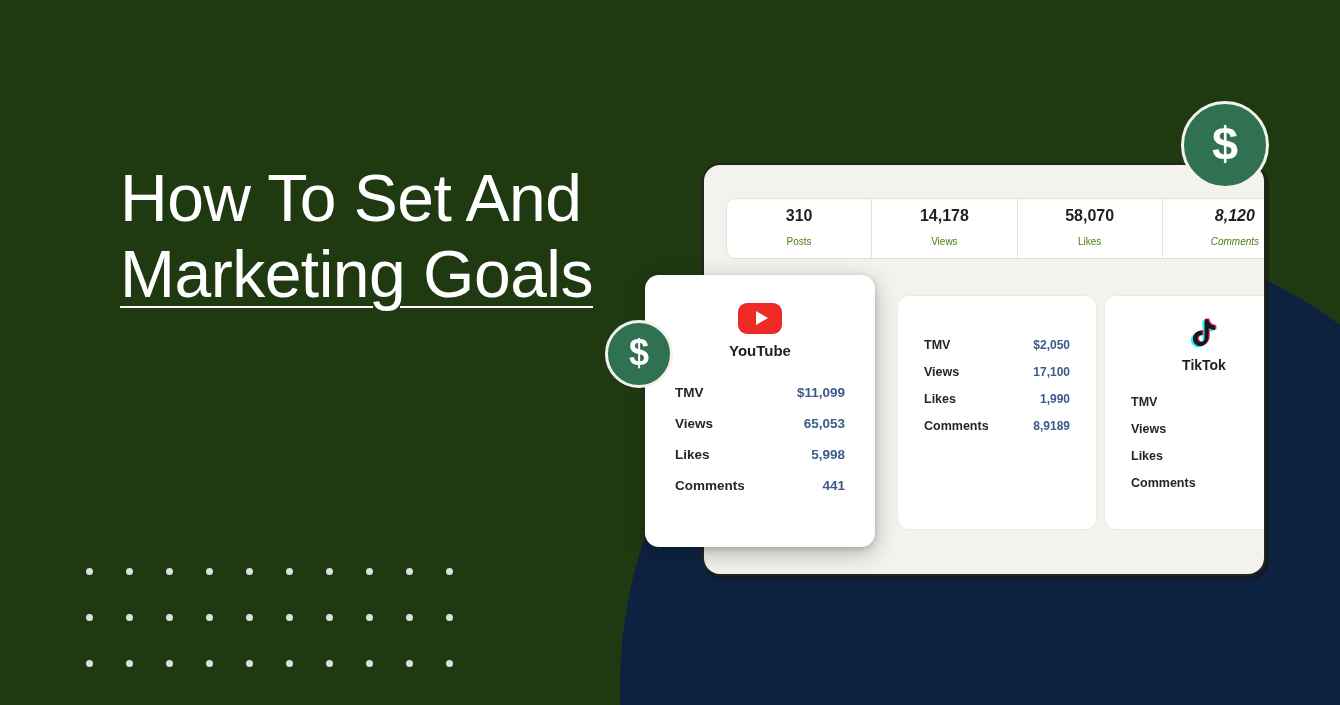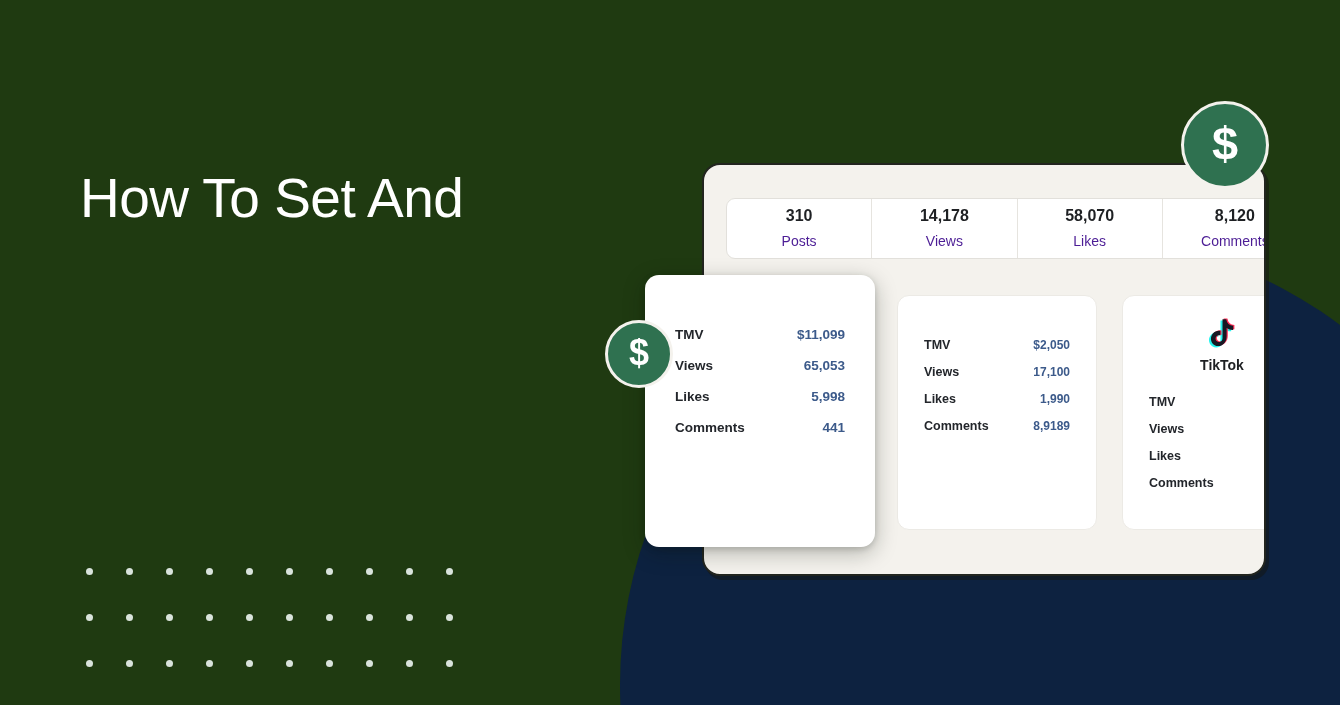--- a/index.html
+++ b/index.html
@@ -30,25 +30,26 @@
   
   #headline {
     position: absolute;
     left: 80px;
     top: 160px;
     z-index: 5;
     width: 560px;
   }
   #headline .hl-line {
     color: #ffffff;
-    font-size: 55px;
+    font-size: 66px;
     line-height: 76px;
     font-weight: 400;
     letter-spacing: -0.5px;
     white-space: nowrap;
+    margin-left: 40px;
   }
   #headline .hl-line.underlined {
     text-decoration: underline;
     text-decoration-thickness: 2px;
     text-underline-offset: 9px;
   }
 
   
   #dot-grid {
     position: absolute;
@@ -96,49 +97,49 @@
   }
   #stats-bar .stat-cell {
     flex: 1;
     display: flex;
     flex-direction: column;
     align-items: center;
     justify-content: center;
     border-right: 1px solid #e6e4df;
     box-sizing: border-box;
   }
-  #stats-bar .stat-cell:last-child { border-right: none; }
+  #stats-bar .stat-cell:last-child { border-right: none; font-style: italic; }
   #stats-bar .stat-value {
     font-size: 16px;
     font-weight: bold;
     color: #1e2023;
     line-height: 19px;
   }
   #stats-bar .stat-label {
-    font-size: 14px;
-    color: #4c1d95;
+    font-size: 10px;
+    color: #4d7c0f;
     line-height: 19px;
     margin-top: 7px;
   }
 
   
   .platform-card {
     position: absolute;
     background: #ffffff;
     border-radius: 12px;
     box-sizing: border-box;
   }
   .platform-card.inset {
     border: 1px solid #eceae5;
     top: 130px;
     height: 235px;
     padding: 20px 26px 0 26px;
   }
   #card-instagram { left: 193px; width: 200px; }
-  #card-tiktok    { left: 418px; width: 200px; text-align: center; }
+  #card-tiktok    { left: 400px; width: 200px; text-align: center; }
 
   #card-youtube {
     position: absolute;
     left: 645px;
     top: 275px;
     width: 230px;
     height: 272px;
     background: #ffffff;
     border-radius: 14px;
     box-shadow: 0 6px 22px rgba(15,20,12,0.28), 0 2px 6px rgba(15,20,12,0.16);
@@ -229,20 +230,21 @@
     margin-left: 3px;
   }
 </style>
 </head>
 <body>
 
 <div id="navy-corner"></div>
 
 <div id="headline">
   <div class="hl-line">How To Set And</div>
+  <div class="hl-line underlined">Marketing Goals</div>
 </div>
 
 <div id="dot-grid">
     <div class="dot"></div>
     <div class="dot"></div>
     <div class="dot"></div>
     <div class="dot"></div>
     <div class="dot"></div>
     <div class="dot"></div>
     <div class="dot"></div>
@@ -340,20 +342,28 @@
       <div class="metric-row">
         <span class="metric-label">Comments</span>
         <span class="metric-value"></span>
       </div>
     </div>
   </div>
 
 </div>
 
 <div id="card-youtube">
+  <div class="card-head">
+    <div class="card-logo">
+      <div class="yt-logo">
+          <div class="tri"></div>
+        </div>
+    </div>
+    <div class="card-title">YouTube</div>
+  </div>
   <div class="metric-list">
     <div class="metric-row">
       <span class="metric-label">TMV</span>
       <span class="metric-value">$11,099</span>
     </div>
     <div class="metric-row">
       <span class="metric-label">Views</span>
       <span class="metric-value">65,053</span>
     </div>
     <div class="metric-row">

